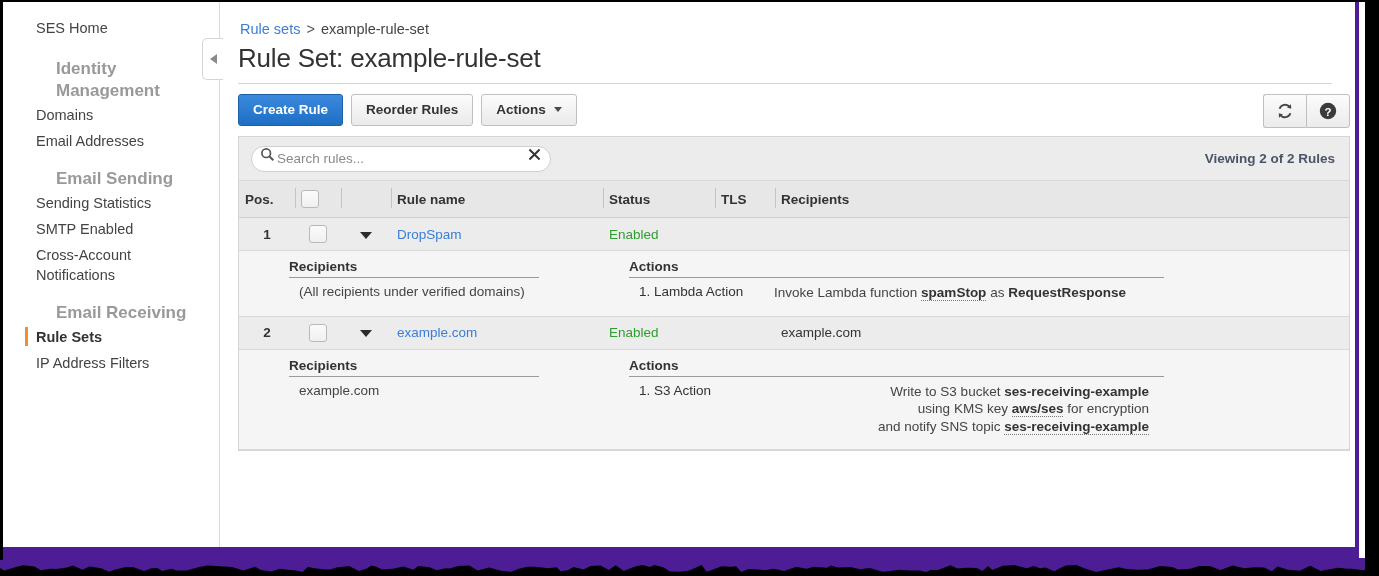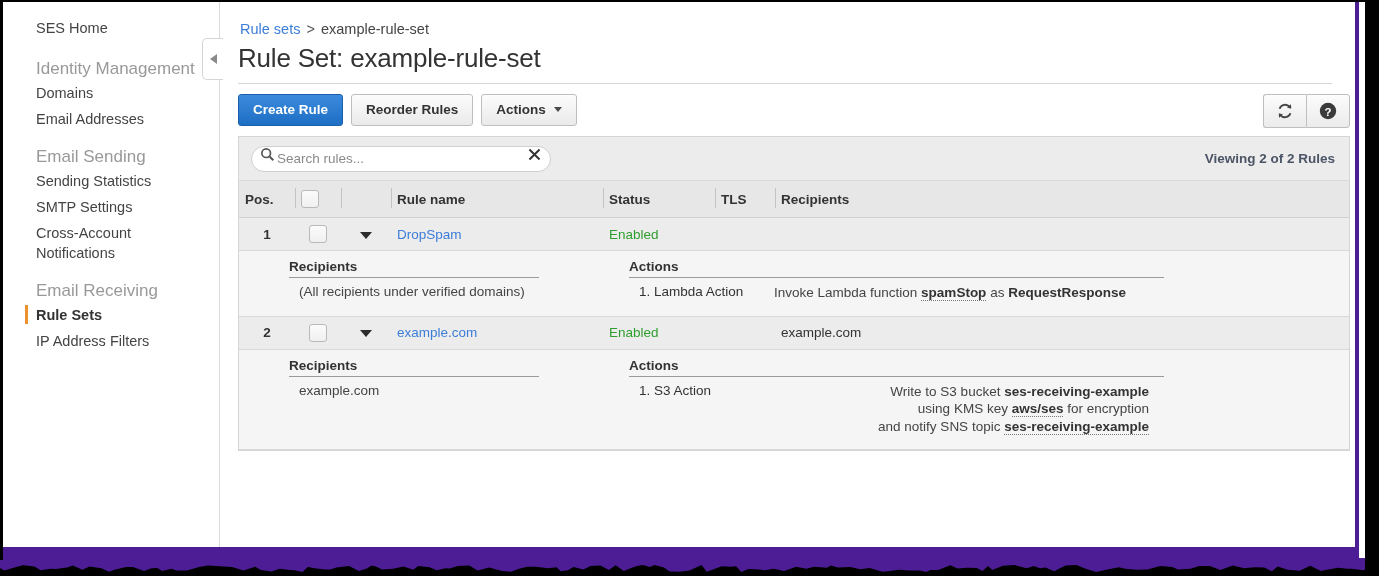--- a/index.html
+++ b/index.html
@@ -49,25 +49,25 @@
     background: #ffffff;
     border-right: 1px solid #d9d9d9;
   }
   .nav-top-link {
     padding: 18px 0 6px 33px;
     font-size: 14.5px;
     color: #444;
   }
   .nav-group {
     margin-top: 16px;
-    padding: 0 0 0 33px;
+    padding: 0 0 0 53px;
     font-size: 17px;
     color: #999999;
     line-height: 22px;
-    font-weight: 400;
+    font-weight: 700;
   }
   .nav-group.tight { margin-top: 14px; }
   .nav-item {
     padding: 3px 10px 3px 33px;
     font-size: 14.5px;
     line-height: 20px;
     color: #444444;
     position: relative;
   }
   .nav-item.active {
@@ -362,21 +362,21 @@
       </div>
       <div class="nav-item">
         <span>Email Addresses</span>
       </div>
 
       <div class="nav-group tight">Email Sending</div>
       <div class="nav-item">
         <span>Sending Statistics</span>
       </div>
       <div class="nav-item">
-        <span>SMTP Settings</span>
+        <span>SMTP Enabled</span>
       </div>
       <div class="nav-item" style="width:120px;">
         <span>Cross-Account Notifications</span>
       </div>
 
       <div class="nav-group tight">Email Receiving</div>
       <div class="nav-item active">
         <span>Rule Sets</span>
       </div>
       <div class="nav-item">

